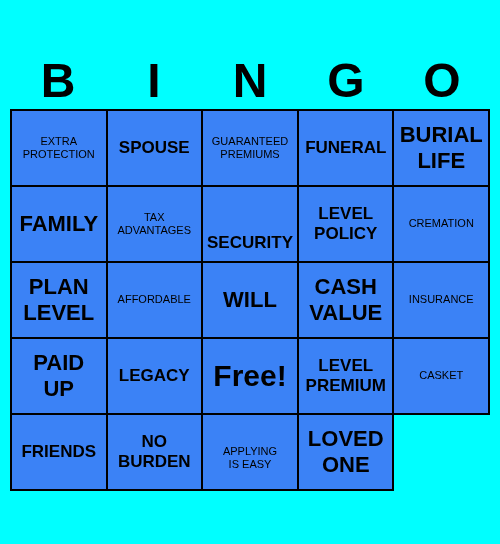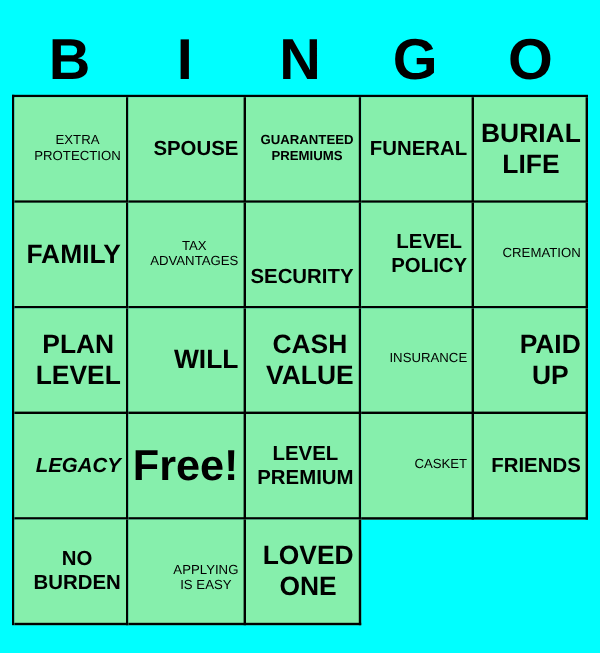--- a/index.html
+++ b/index.html
@@ -40,27 +40,27 @@
     .bingo-grid {
       display: grid;
       grid-template-columns: repeat(5, 1fr);
       border-left: 2px solid #000;
       border-top: 2px solid #000;
     }
 
     .bingo-cell {
       border-right: 2px solid #000;
       border-bottom: 2px solid #000;
-      height: 88px;
+      height: 76px;
       display: flex;
       align-items: center;
-      justify-content: flex-end;
+      justify-content: center;
       text-align: center;
       padding: 4px;
-      background-color: #86efac;
+      background-color: #3b82f6;
     }
 
     .cell-text {
       color: #000;
       line-height: 1.2;
     }
 
     .cell-text.large {
       font-size: 22px;
       font-weight: bold;
@@ -70,21 +70,21 @@
       font-size: 17px;
       font-weight: bold;
     }
 
     .cell-text.small {
       font-size: 11px;
       font-weight: normal;
     }
 
     .cell-text.free {
-      font-size: 36px;
+      font-size: 30px;
       font-weight: bold;
     }
   </style>
 </head>
 <body>
 
 <div class="bingo-card">
   <div class="bingo-header">
   <div class="bingo-letter">B</div>
       <div class="bingo-letter">I</div>
@@ -94,21 +94,21 @@
     </div>
   <div class="bingo-grid">
   <div class="bingo-cell">
         <span class="cell-text small" style="white-space: pre-line;">EXTRA
 PROTECTION</span>
       </div>
       <div class="bingo-cell">
         <span class="cell-text medium" style="white-space: pre-line;">SPOUSE</span>
       </div>
       <div class="bingo-cell">
-        <span class="cell-text small" style="white-space: pre-line; font-weight: bold;">GUARANTEED
+        <span class="cell-text small" style="white-space: pre-line;">GUARANTEED
 PREMIUMS</span>
       </div>
       <div class="bingo-cell">
         <span class="cell-text medium" style="white-space: pre-line;">FUNERAL</span>
       </div>
       <div class="bingo-cell">
         <span class="cell-text large" style="white-space: pre-line;">BURIAL
 LIFE</span>
       </div>
       <div class="bingo-cell">
@@ -126,35 +126,38 @@
 POLICY</span>
       </div>
       <div class="bingo-cell">
         <span class="cell-text small" style="white-space: pre-line;">CREMATION</span>
       </div>
       <div class="bingo-cell">
         <span class="cell-text large" style="white-space: pre-line;">PLAN
 LEVEL</span>
       </div>
       <div class="bingo-cell">
+        <span class="cell-text small" style="white-space: pre-line;">AFFORDABLE</span>
+      </div>
+      <div class="bingo-cell">
         <span class="cell-text large" style="white-space: pre-line;">WILL</span>
       </div>
       <div class="bingo-cell">
         <span class="cell-text large" style="white-space: pre-line;">CASH
 VALUE</span>
       </div>
       <div class="bingo-cell">
         <span class="cell-text small" style="white-space: pre-line;">INSURANCE</span>
       </div>
       <div class="bingo-cell">
         <span class="cell-text large" style="white-space: pre-line;">PAID
 UP</span>
       </div>
       <div class="bingo-cell">
-        <span class="cell-text medium" style="white-space: pre-line; font-style: italic;">LEGACY</span>
+        <span class="cell-text medium" style="white-space: pre-line;">LEGACY</span>
       </div>
       <div class="bingo-cell">
         <span class="cell-text free" style="white-space: pre-line;">Free!</span>
       </div>
       <div class="bingo-cell">
         <span class="cell-text medium" style="white-space: pre-line;">LEVEL
 PREMIUM</span>
       </div>
       <div class="bingo-cell">
         <span class="cell-text small" style="white-space: pre-line;">CASKET</span>

